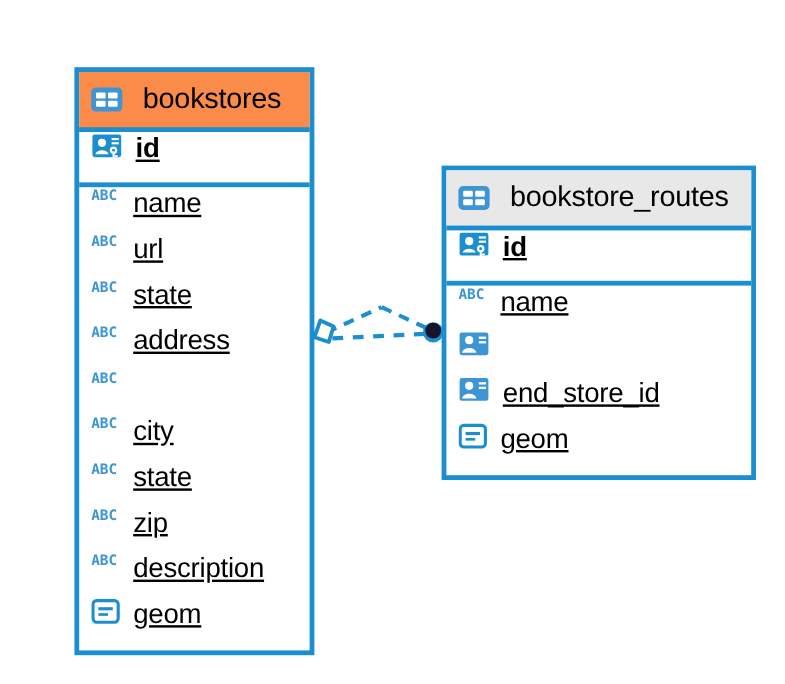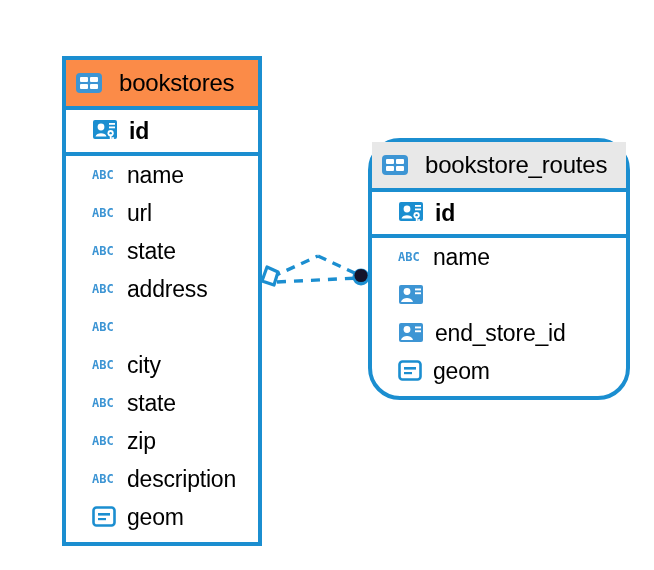--- a/index.html
+++ b/index.html
@@ -32,21 +32,20 @@
     left: 62px;
     top: 56px;
     width: 200px;
     height: 490px;
   }
   #entity-bookstore-routes {
     left: 368px;
     top: 138px;
     width: 262px;
     height: 262px;
-    border-radius: 32px;
   }
 
   .entity-header {
     box-sizing: border-box;
     height: 50px;
     display: flex;
     align-items: center;
     padding-left: 9px;
     border-bottom: 4px solid #1b8ed0;
   }
@@ -58,22 +57,23 @@
     color: #000000;
     margin-left: 16px;
     white-space: nowrap;
     letter-spacing: -0.2px;
   }
 
   .field-row {
     box-sizing: border-box;
     height: 38px;
     display: flex;
-    align-items: center;
-    padding-left: 26px;
+    align-items: flex-start;
+    padding-left: 10px;
+    text-decoration: underline;
   }
   .field-row.pk {
     height: 46px;
     border-bottom: 4px solid #1b8ed0;
   }
   .field-label {
     font-size: 23px;
     color: #000000;
     margin-left: 9px;
     white-space: nowrap;

